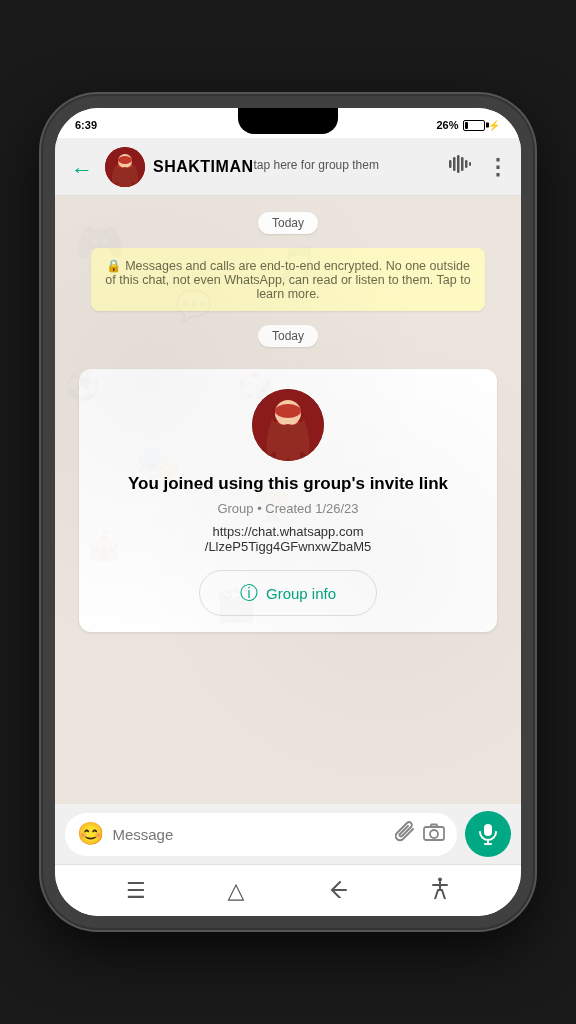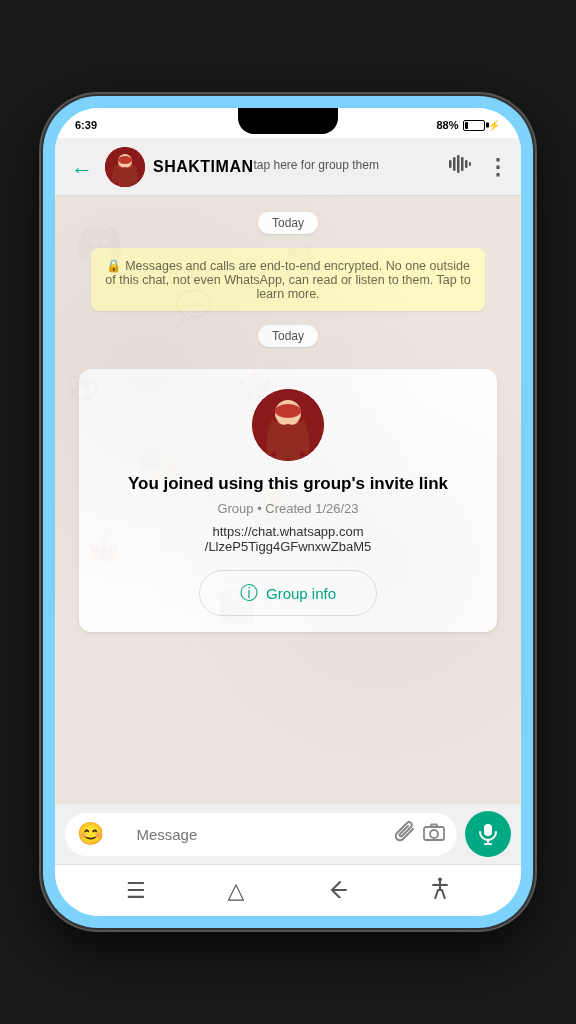--- a/index.html
+++ b/index.html
@@ -12,21 +12,21 @@
       display: flex;
       justify-content: center;
       align-items: center;
       font-family: -apple-system, 'Helvetica Neue', Arial, sans-serif;
       overflow: hidden;
     }
 
     .phone-frame {
       width: 490px;
       height: 832px;
-      background: #7dd3fc;
+      background: #404040;
       border-radius: 55px;
       position: relative;
       box-shadow: 0 0 0 2px #333, 0 0 0 4px #555, 0 20px 60px rgba(0,0,0,0.8);
       overflow: hidden;
     }
 
     .phone-screen {
       position: absolute;
       top: 12px; left: 12px; right: 12px; bottom: 12px;
       background: #fff;
@@ -286,21 +286,20 @@
       font-size: 22px;
       cursor: pointer;
     }
     .message-input {
       flex: 1;
       border: none;
       outline: none;
       font-size: 15px;
       color: #aaa;
       background: transparent;
-      margin-left: 24px;
     }
     .attach-btn {
       color: #aaa;
       font-size: 20px;
       cursor: pointer;
     }
     .camera-btn {
       color: #aaa;
       font-size: 20px;
       cursor: pointer;
@@ -367,21 +366,21 @@
 <body>
 
 <div class="phone-frame">
   <div class="notch"></div>
   <div class="phone-screen">
 
     <div class="status-bar">
       <div class="status-left">6:39</div>
       <div class="status-center">▪▪ ▪▪▪</div>
       <div class="status-right">
-        <span>88%</span>
+        <span>26%</span>
         <div class="battery-icon">
           <div class="battery-fill"></div>
         </div>
         <span style="color:#f5a623; font-size:10px;">⚡</span>
       </div>
     </div>
 
     <div class="chat-header">
       <span class="back-btn">←</span>
       <div class="avatar">

